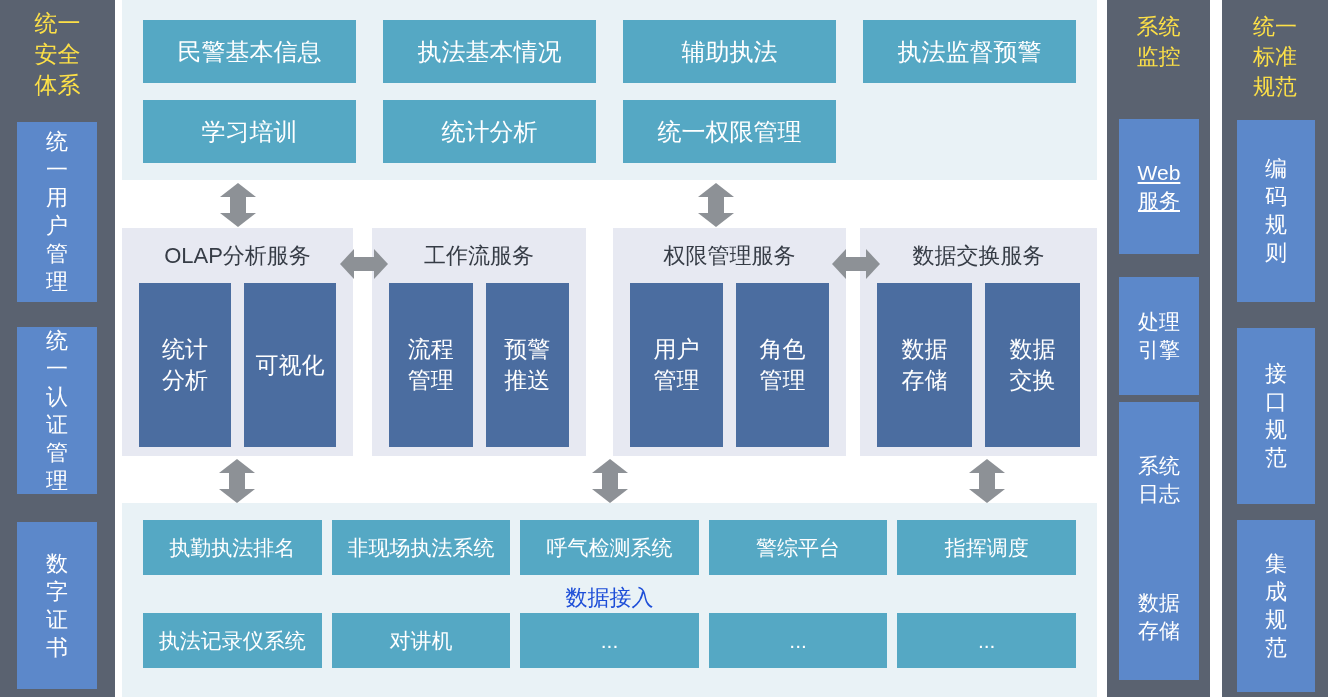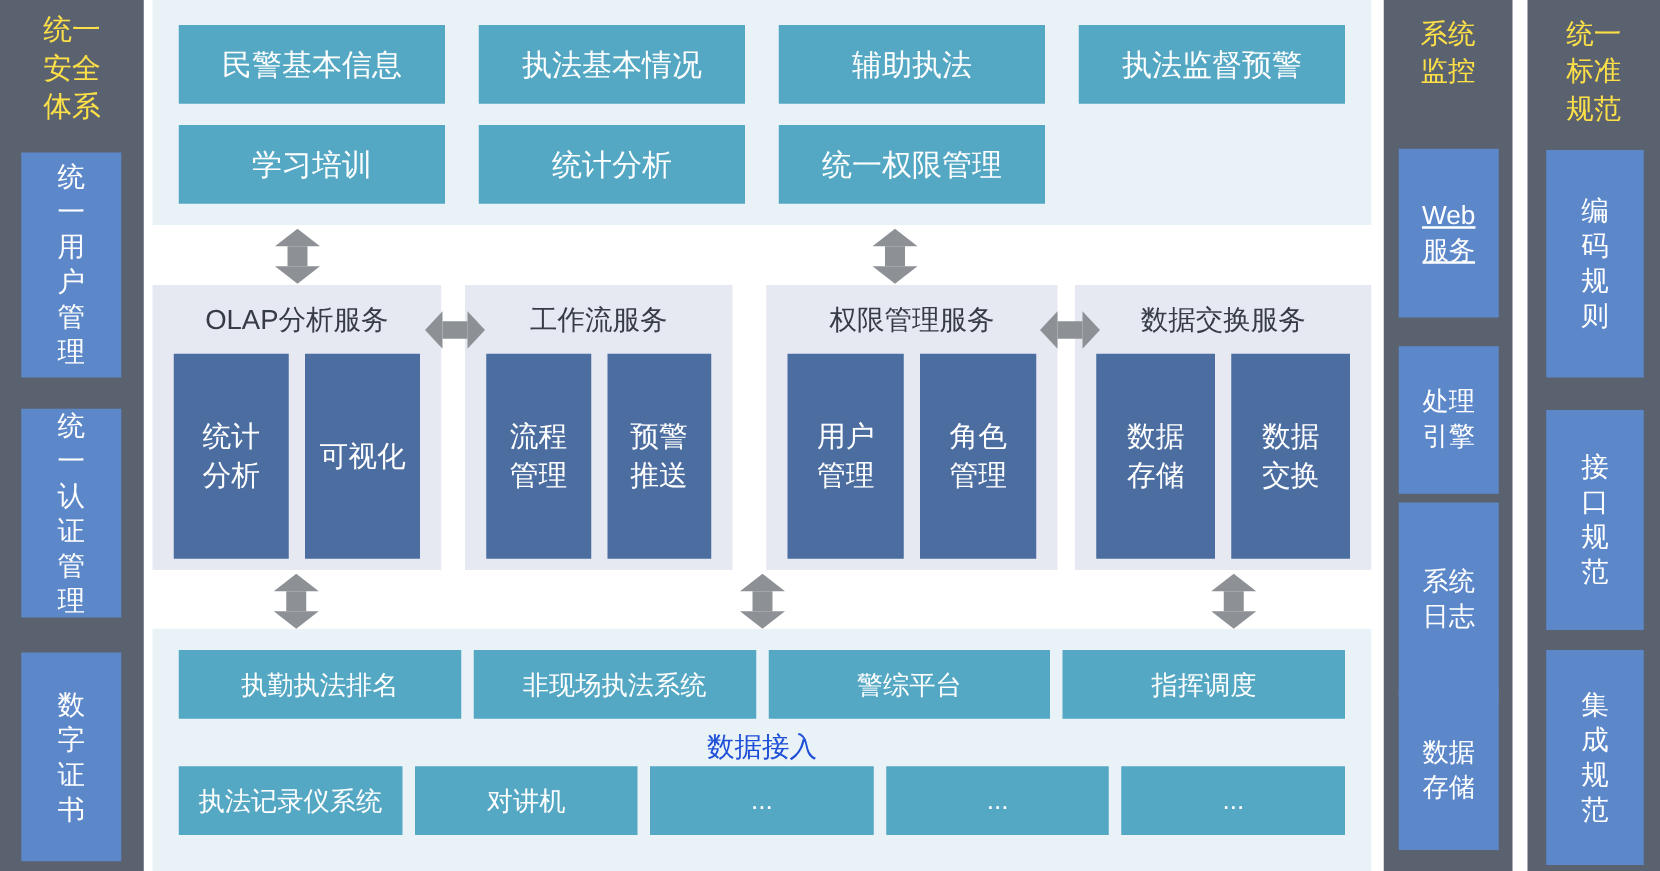--- a/index.html
+++ b/index.html
@@ -175,20 +175,23 @@
 
   <div id="bottom-band">
     <div id="acc-row-1" class="acc-row">
       <div class="acc-box">
           <span>执勤执法排名</span>
         </div>
       <div class="acc-box">
           <span>非现场执法系统</span>
         </div>
       <div class="acc-box">
+          <span>呼气检测系统</span>
+        </div>
+      <div class="acc-box">
           <span>警综平台</span>
         </div>
       <div class="acc-box">
           <span>指挥调度</span>
         </div>
     </div>
     <div id="access-label">数据接入</div>
     <div id="acc-row-2" class="acc-row">
       <div class="acc-box">
           <span>执法记录仪系统</span>

